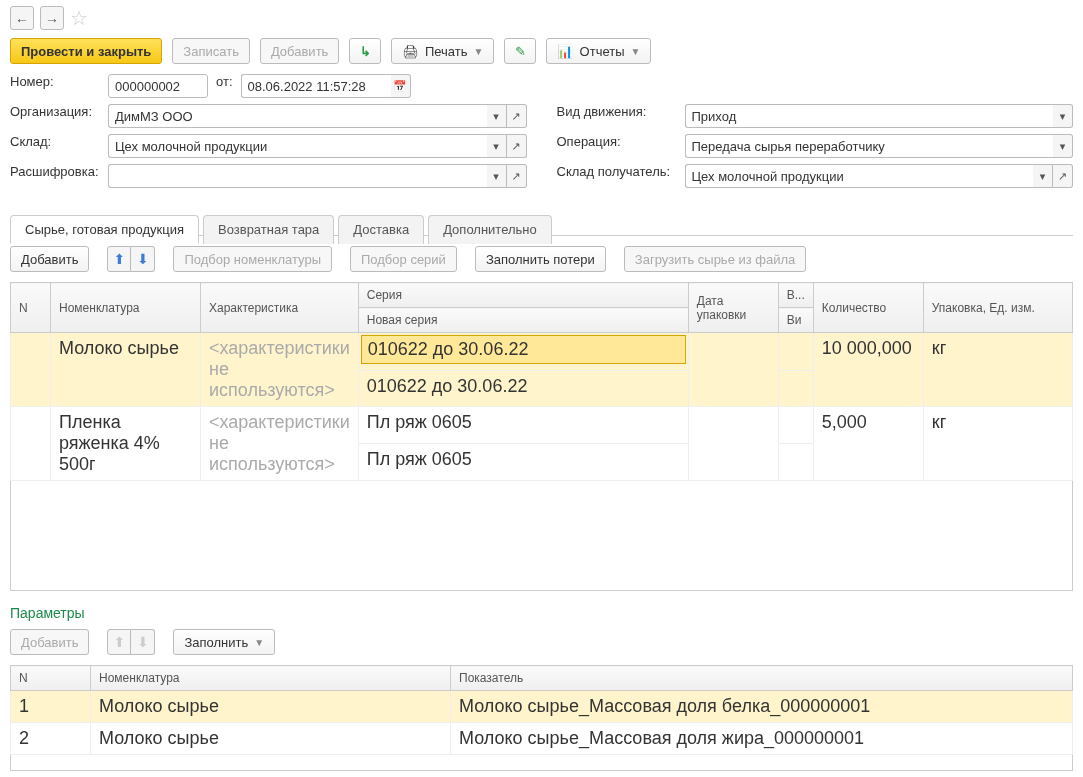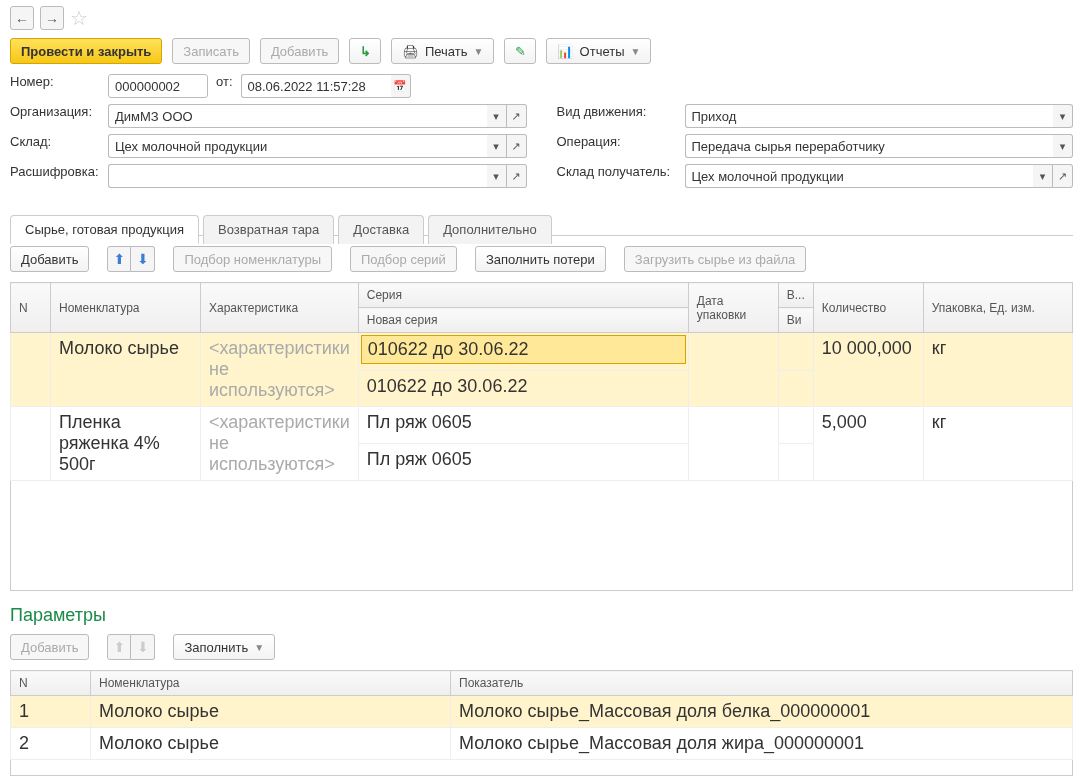--- a/index.html
+++ b/index.html
@@ -99,21 +99,21 @@
   font-size: 18px;
 }
 tr.highlight td { background: #fff4cc; }
 td.char { color: #aaa; font-style: normal; }
 td.num { text-align: left; }
 .cell-edit {
   background: #ffe999;
   border: 1px solid #d6a400;
   padding: 3px 6px;
 }
-.subsection-title { color: #1a8a4a; font-size: 18px; margin-top: 14px; margin-bottom: 8px; }
+.subsection-title { color: #1a8a4a; font-size: 14px; margin-top: 14px; margin-bottom: 8px; }
 .icon-green-arrow::before { content: "↳"; color: #2a9d44; font-weight: bold; }
 .icon-print::before { content: "🖨"; }
 .icon-pencil::before { content: "✎"; color: #2a9d44; }
 .icon-report::before { content: "📊"; }
 </style>
 </head>
 <body>
 
 <div class="top-row">
   <div class="nav-btn">←</div>

